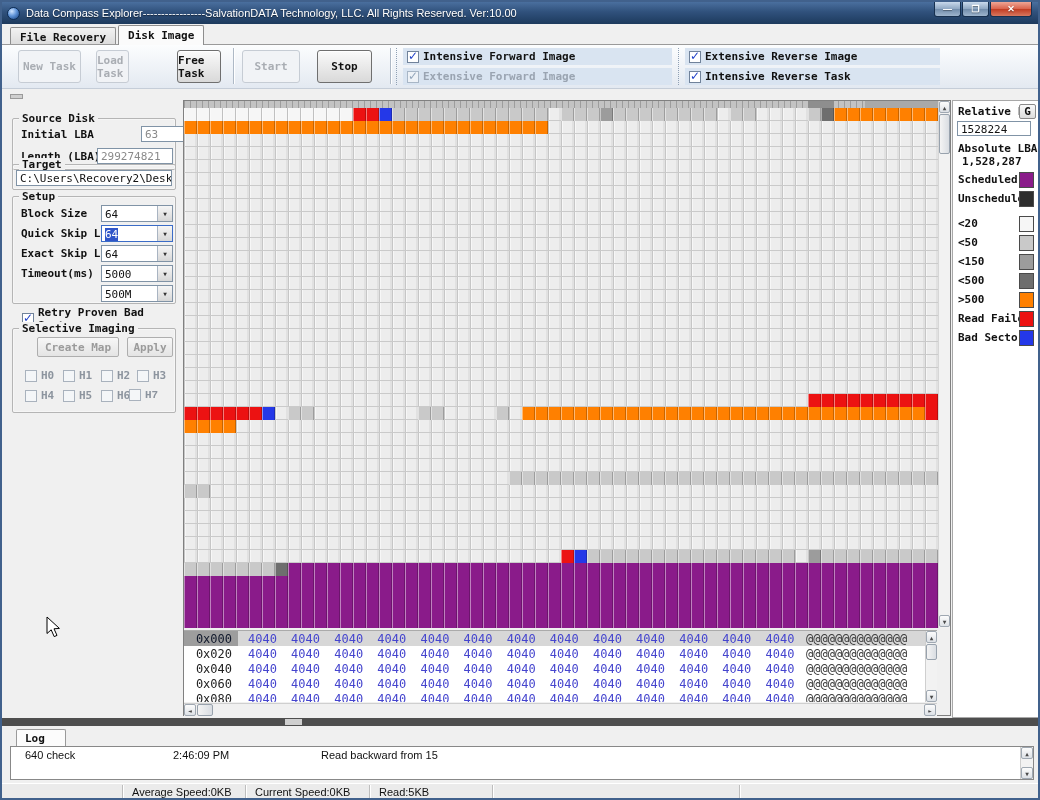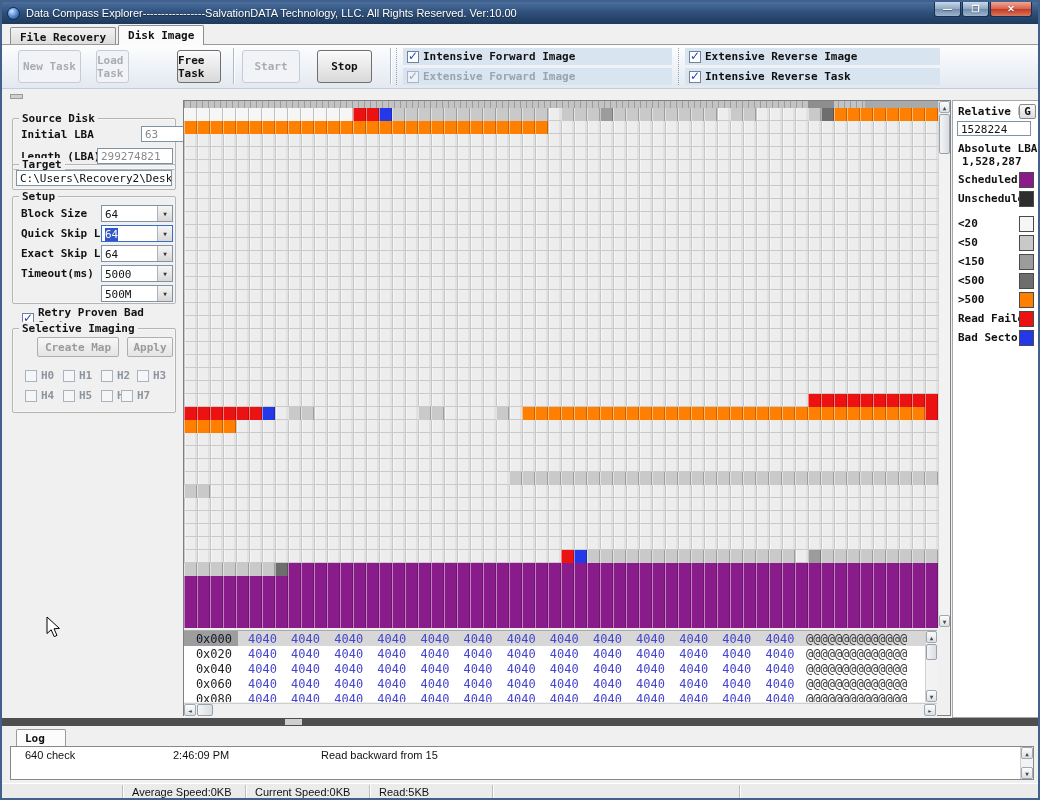--- a/index.html
+++ b/index.html
@@ -247,21 +247,21 @@
           <span>H4</span>
         </div>
       <div class="hcb" style="left:50px;top:60px;">
           <span class="cb"></span>
           <span>H5</span>
         </div>
       <div class="hcb" style="left:88px;top:60px;">
           <span class="cb"></span>
           <span>H6</span>
         </div>
-      <div class="hcb" style="left:108px;top:60px;">
+      <div class="hcb" style="left:116px;top:60px;font-family:Liberation Mono, monospace;">
           <span class="cb"></span>
           <span>H7</span>
         </div>
     </div>
 
     <svg class="cursor" width="15" height="23" viewBox="0 0 15 23">
       <path d="M1,1 L1,17.5 L5.2,13.8 L8.2,20.6 L11,19.4 L8,12.8 L13.4,12.4 Z" fill="#ffffff" stroke="#000" stroke-width="1"></path>
     </svg>
   </div>
 

